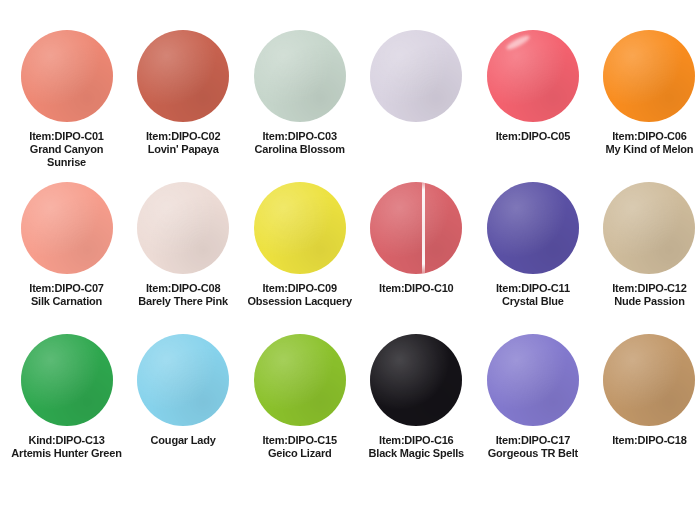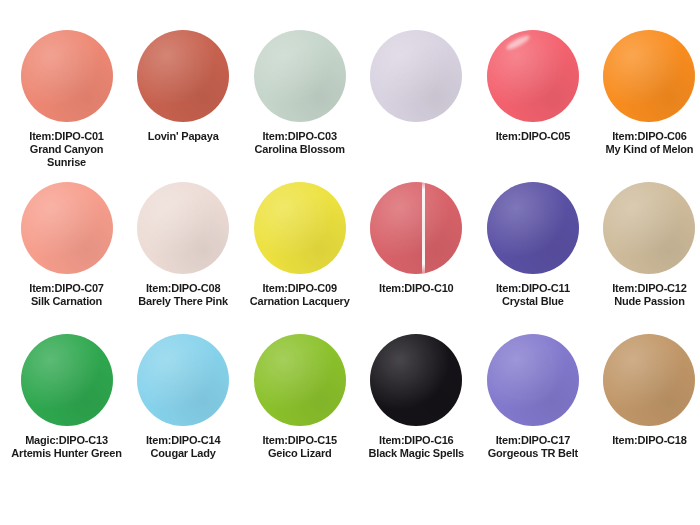--- a/index.html
+++ b/index.html
@@ -135,20 +135,21 @@
         <div class="caption">
           <span class="item-code">Item:DIPO-C01</span>
           <span class="color-name">Grand Canyon Sunrise</span>
         </div>
       </div>
       <div class="cell">
         <div class="swatch-wrap">
           <div class="swatch" style="background: rgb(200, 98, 79);"></div>
         </div>
         <div class="caption">
+          <span class="item-code">Item:DIPO-C02</span>
           <span class="color-name">Lovin' Papaya</span>
         </div>
       </div>
       <div class="cell">
         <div class="swatch-wrap">
           <div class="swatch" style="background: rgb(198, 214, 203);"></div>
         </div>
         <div class="caption">
           <span class="item-code">Item:DIPO-C03</span>
           <span class="color-name">Carolina Blossom</span>
@@ -193,21 +194,21 @@
           <span class="item-code">Item:DIPO-C08</span>
           <span class="color-name">Barely There Pink</span>
         </div>
       </div>
       <div class="cell">
         <div class="swatch-wrap">
           <div class="swatch" style="background: rgb(237, 226, 63);"></div>
         </div>
         <div class="caption">
           <span class="item-code">Item:DIPO-C09</span>
-          <span class="color-name">Carnation Lacquery</span>
+          <span class="color-name">Obsession Lacquery</span>
         </div>
       </div>
       <div class="cell">
         <div class="swatch-wrap">
           <div class="swatch streak" style="background: rgb(217, 99, 106);"></div>
         </div>
         <div class="caption">
           <span class="item-code">Item:DIPO-C10</span>
         </div>
       </div>
@@ -227,30 +228,29 @@
         <div class="caption">
           <span class="item-code">Item:DIPO-C12</span>
           <span class="color-name">Nude Passion</span>
         </div>
       </div>
       <div class="cell">
         <div class="swatch-wrap">
           <div class="swatch" style="background: rgb(47, 168, 79);"></div>
         </div>
         <div class="caption">
-          <span class="item-code">Magic:DIPO-C13</span>
+          <span class="item-code">Kind:DIPO-C13</span>
           <span class="color-name">Artemis Hunter Green</span>
         </div>
       </div>
       <div class="cell">
         <div class="swatch-wrap">
           <div class="swatch" style="background: rgb(135, 211, 236);"></div>
         </div>
         <div class="caption">
-          <span class="item-code">Item:DIPO-C14</span>
           <span class="color-name">Cougar Lady</span>
         </div>
       </div>
       <div class="cell">
         <div class="swatch-wrap">
           <div class="swatch" style="background: rgb(140, 194, 44);"></div>
         </div>
         <div class="caption">
           <span class="item-code">Item:DIPO-C15</span>
           <span class="color-name">Geico Lizard</span>

